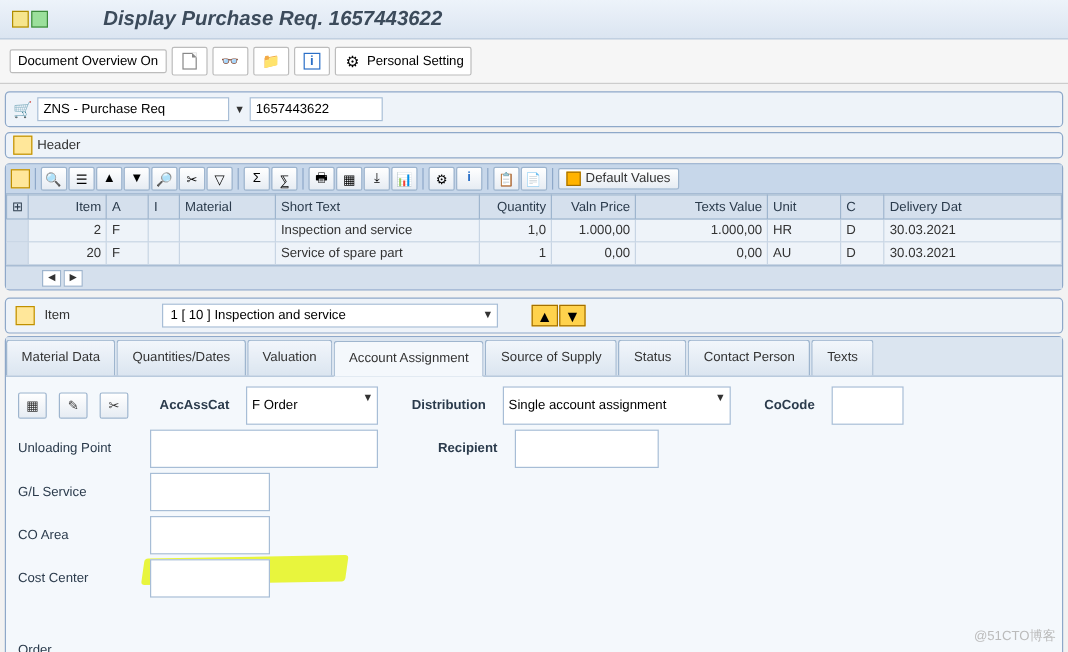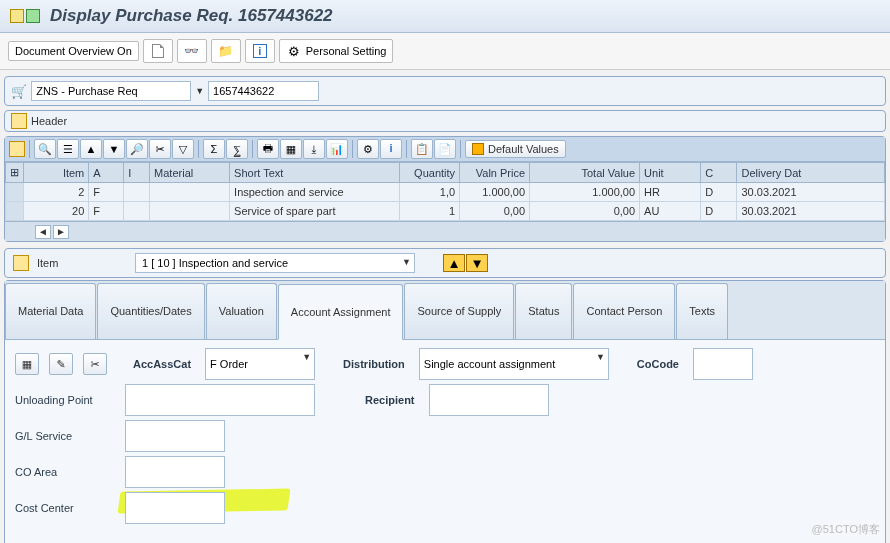--- a/index.html
+++ b/index.html
@@ -10,20 +10,21 @@
     color: #333;
     width: 890px;
   }
   
   .title-bar {
     display: flex;
     align-items: center;
     padding: 6px 10px;
     background: linear-gradient(#edf3fa, #dbe5f1);
     border-bottom: 1px solid #a7bdd6;
+    gap: 36px;
   }
   .title-bar .icon-cluster { display: flex; gap: 2px; margin-right: 10px; }
   .icon-sq { width: 14px; height: 14px; background: #f6e58d; border: 1px solid #b08c00; display: inline-block; }
   .title-text { font-style: italic; font-weight: bold; font-size: 17px; color: #3c4b5b; }
   
   .toolbar {
     display: flex;
     align-items: center;
     padding: 6px 8px;
     background: #f6f6f6;
@@ -75,21 +76,21 @@
   
   .item-row {
     display:flex; align-items:center; gap:8px; padding:4px 8px;
     border:1px solid #8ea8c9; border-radius:4px; margin:6px 4px 2px 4px; background:#eef3f9;
   }
   .item-select { border:1px solid #a7bdd6; background:#fff; padding:2px 6px; font-size:11px; width:280px; height:20px; }
   .nav-btn { width:22px; height:18px; background:#ffd24d; border:1px solid #a36f00; cursor:pointer; }
   
   .tab-wrap { border:1px solid #8ea8c9; border-radius:4px; margin:2px 4px; background:#e8eef6; }
   .tabs { display:flex; border-bottom:1px solid #9eb5ce; background:#dbe5f0; }
-  .tab { padding:21px 12px; border:1px solid #9eb5ce; border-bottom:none; border-top-left-radius:3px; border-top-right-radius:3px; background:linear-gradient(#f2f6fb,#dbe5f0); margin-right:1px; margin-top:2px; font-size:11px; cursor:pointer; white-space:nowrap; }
+  .tab { padding:8px 12px; border:1px solid #9eb5ce; border-bottom:none; border-top-left-radius:3px; border-top-right-radius:3px; background:linear-gradient(#f2f6fb,#dbe5f0); margin-right:1px; margin-top:2px; font-size:11px; cursor:pointer; white-space:nowrap; }
   .tab.active { background:#f4f8fc; border-bottom:1px solid #f4f8fc; position:relative; top:1px; }
   .tab-panel { background:#f4f8fc; padding:6px 10px 10px 10px; }
   .panel-row { display:flex; align-items:center; gap:10px; padding:2px 0; }
   .mini-tb-btn { width:24px; height:22px; background:linear-gradient(#fff,#e6ecf3); border:1px solid #9eb5ce; border-radius:2px; display:inline-flex; align-items:center; justify-content:center; }
   .field-label { width:100px; color:#2b3b4c; }
   .field-label.inline { width:auto; margin-right:4px;font-weight:bold;}
   .field-input { border:1px solid #a7bdd6; background:#fff; padding:2px 4px; font-size:11px; height:32px; }
   .dd { position:relative; }
   .dd .caret-dn { position:absolute; right:4px; top:4px; font-size:9px; }
   .highlight { position:relative; }
@@ -183,21 +184,21 @@
     <thead>
       <tr>
         <th class="sel-col">⊞</th>
         <th class="num">Item</th>
         <th>A</th>
         <th>I</th>
         <th style="width:80px">Material</th>
         <th style="width:170px">Short Text</th>
         <th class="num" style="width:60px">Quantity</th>
         <th class="num" style="width:70px">Valn Price</th>
-        <th class="num" style="width:110px">Total Value</th>
+        <th class="num" style="width:110px">Texts Value</th>
         <th>Unit</th>
         <th>C</th>
         <th>Delivery Dat</th>
       </tr>
     </thead>
     <tbody>
       <tr>
         <td class="sel-col"></td>
         <td class="num">2</td>
         <td>F</td>

